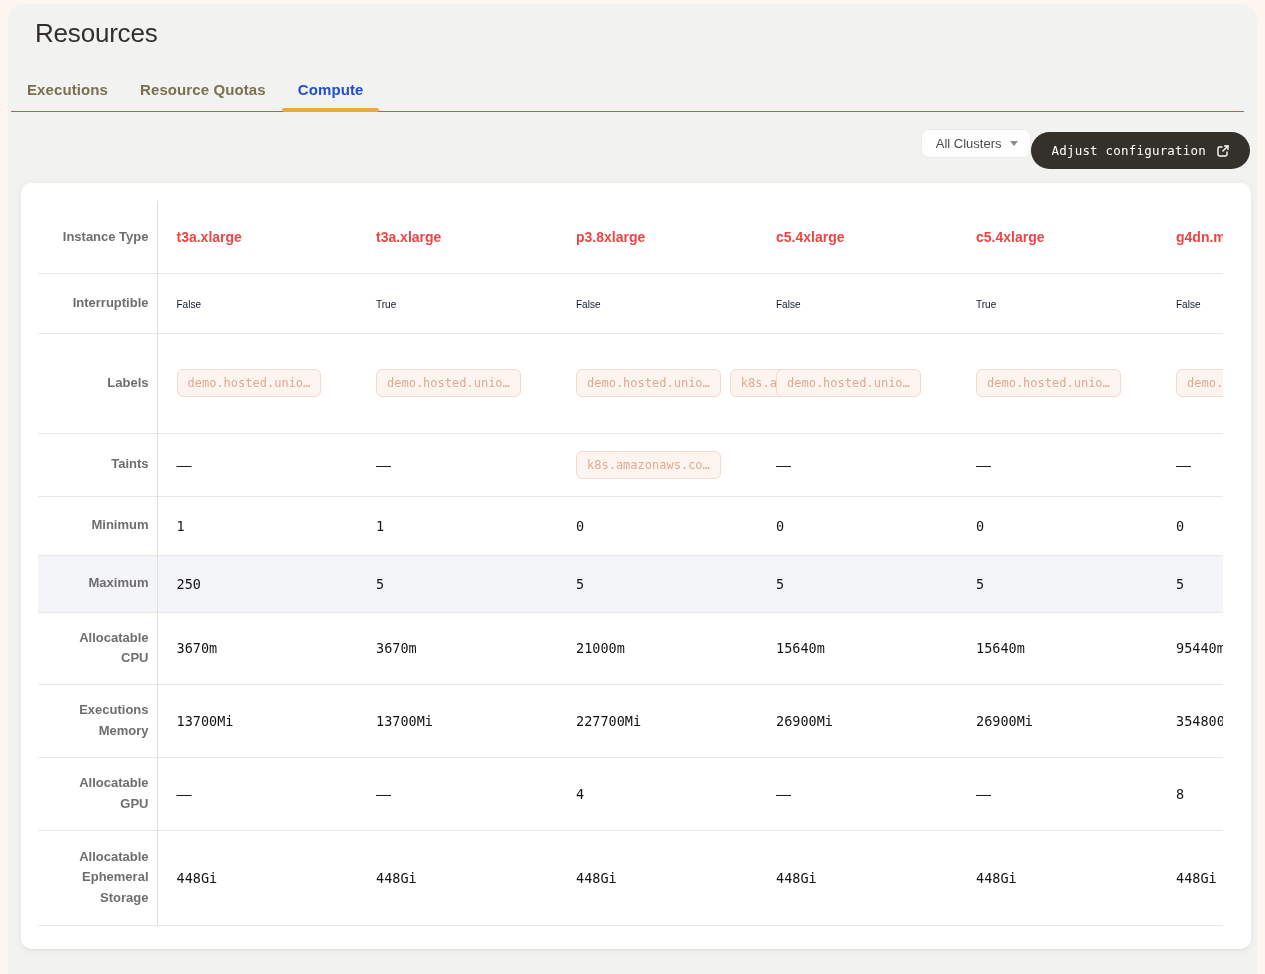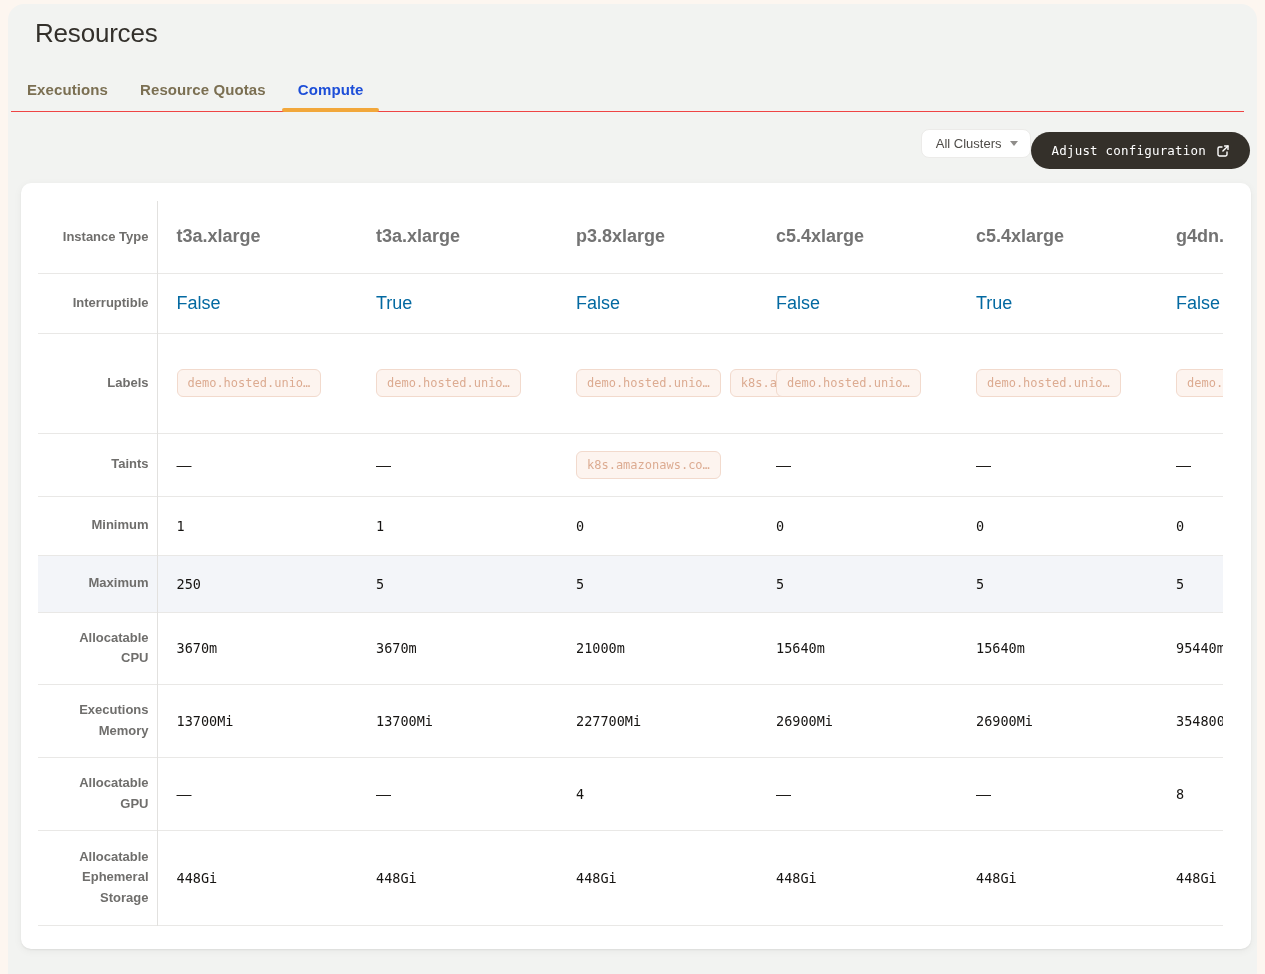--- a/index.html
+++ b/index.html
@@ -71,22 +71,22 @@
   tr.row-instance_type{height:72px;}
   tr.row-interruptible{height:60px;}
   tr.row-labels{height:100px;}
   tr.row-taints{height:63px;}
   tr.row-minimum{height:59px;}
   tr.row-maximum{height:57px;}
   tr.row-allocatable_cpu{height:72px;}
   tr.row-allocatable_memory{height:73px;}
   tr.row-allocatable_gpu{height:73px;}
   tr.row-allocatable_ephemeral_storage{height:95px;}
-  .inst{font-size:18px; font-weight:700; color:#737373; white-space:nowrap;}
-  .txt{font-size:18px; color:#0369a1; white-space:nowrap;}
+  .inst{font-size:14px; font-weight:700; color:#ef4444; white-space:nowrap;}
+  .txt{font-size:10px; color:#0f172a; white-space:nowrap;}
   .mono{font-family:"DejaVu Sans Mono",monospace; font-size:13.5px; color:#161412; white-space:nowrap;}
   .dash{font-size:15px; color:#1F1D1A; white-space:nowrap;}
   .chips{display:flex; gap:9px; align-items:flex-start;}
   .chip{
     display:inline-block; background:var(--chip-bg); border:1px solid var(--chip-border);
     border-radius:6px; padding:6px 10px; font-family:"DejaVu Sans Mono",monospace;
     font-size:12px; color:var(--chip-text); white-space:nowrap;
   }
 </style>
 </head>

